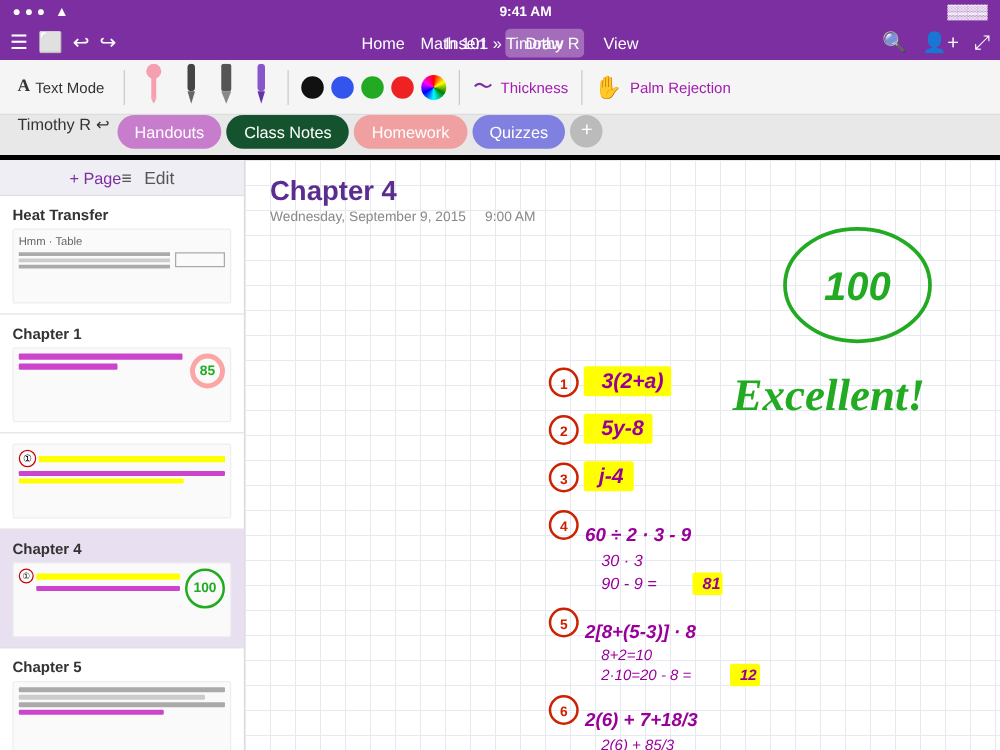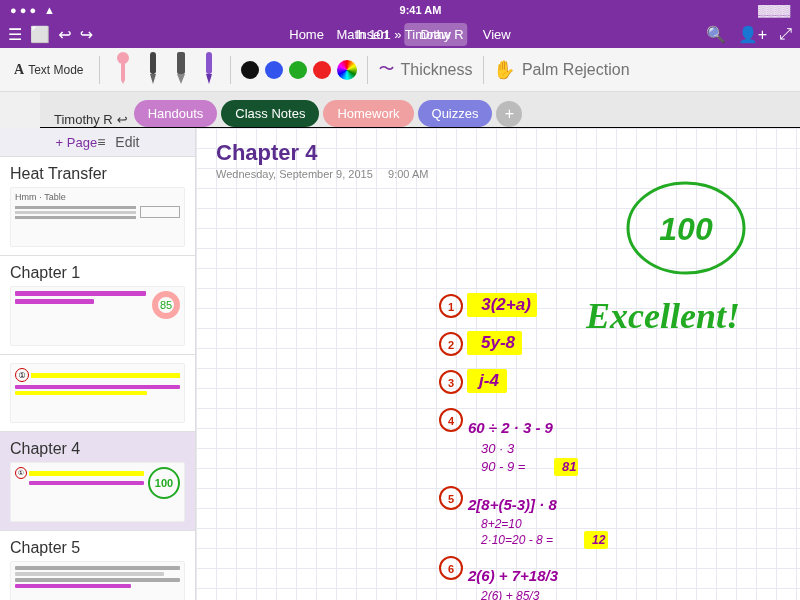--- a/index.html
+++ b/index.html
@@ -78,26 +78,25 @@
     .pen-shape {
       display: inline-block;
       cursor: pointer;
       padding: 2px;
     }
 
     
     #notebook-tabs {
       height: 36px;
       background: #e8e8e8;
-      border-bottom: 1px solid #000000;
-      display: flex;
-      align-items: flex-end;
+      border-bottom: 4px solid #000000;
+      display: flex;
+      align-items: flex-start;
       padding: 0 8px;
       gap: 0;
-      margin-left: 40px;
     }
     .user-label {
       font-size: 13px; color: #333; padding: 0 6px; display: flex; align-items: center; gap: 4px;
     }
     .nb-tab {
       padding: 6px 14px;
       font-size: 13px;
       border-radius: 16px;
       cursor: pointer;
       color: white;
@@ -145,21 +144,21 @@
     #sidebar-pages {
       overflow-y: auto; flex: 1;
     }
     .page-item {
       padding: 8px 10px;
       border-bottom: 1px solid #e0e0e0;
       cursor: pointer;
       background: white;
     }
     .page-item.active { background: #e8e0f0; }
-    .page-item-title { font-size: 16px; font-weight: 400; color: #333; margin-bottom: 4px; }
+    .page-item-title { font-size: 12px; font-weight: 700; color: #333; margin-bottom: 4px; }
     .page-item-preview {
       width: 100%; height: 60px; background: #fafafa; border: 1px solid #eee;
       border-radius: 2px; overflow: hidden; position: relative;
     }
 
     
     #canvas-area {
       flex: 1;
       background: white;
       background-image:
@@ -174,21 +173,21 @@
     }
     .canvas-title { font-size: 22px; font-weight: bold; color: #5b2d8e; }
     .canvas-date { font-size: 11px; color: #888; margin-top: 2px; }
 
     .rainbow-icon {
       width: 20px; height: 20px;
       background: conic-gradient(red, yellow, green, cyan, blue, magenta, red);
       border-radius: 50%;
     }
 
-    .thickness-label { font-size: 16px; color: #737373; }
+    .thickness-label { font-size: 12px; color: #a21caf; }
     .wavy-line {
       display: inline-block;
       font-size: 16px; color: #7b2fa0;
     }
   </style>
 </head>
 <body>
 
 <div id="status-bar">
   <div class="status-left">
@@ -325,21 +324,21 @@
       </div>
 
       <div class="page-item">
         <div class="page-item-title">Chapter 1</div>
         <div class="page-item-preview">
           <div style="padding:4px; display:flex; gap:6px; align-items:flex-start;">
             <div style="flex:1;">
               <div style="height:5px; background:#cc44cc; margin-bottom:3px; border-radius:1px;"></div>
               <div style="height:5px; background:#cc44cc; margin-bottom:3px; border-radius:1px; width:60%;"></div>
             </div>
-            <div style="width:28px; height:28px; border:6px solid #fca5a5; border-radius:50%; display:flex; align-items:center; justify-content:center; font-size:11px; color:#22aa22; font-weight:normal;">85</div>
+            <div style="width:28px; height:28px; border:4px solid #fca5a5; border-radius:50%; display:flex; align-items:center; justify-content:center; font-size:11px; color:#22aa22; font-weight:bold;">85</div>
           </div>
         </div>
       </div>
 
       <div class="page-item">
         <div class="page-item-preview">
           <div style="padding:4px;">
             <div style="display:flex; gap:2px; margin-bottom:3px; align-items:center;">
               <div style="width:14px; height:14px; border:1px solid #cc0000; border-radius:50%; display:flex; align-items:center; justify-content:center; font-size:8px;">①</div>
               <div style="height:5px; background:#ffff00; flex:1;"></div>

